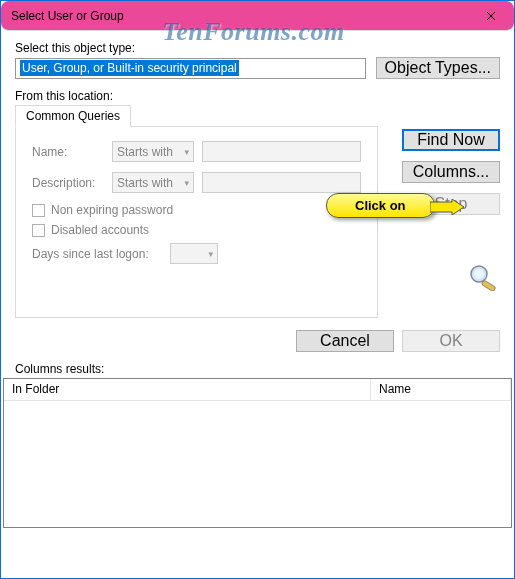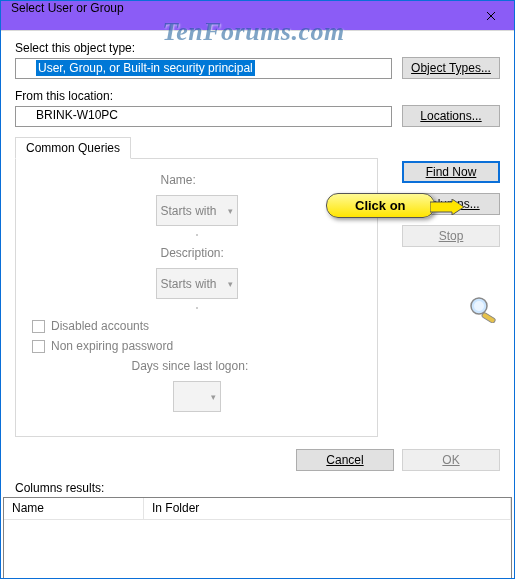--- a/index.html
+++ b/index.html
@@ -9,27 +9,28 @@
     font-size: 12px;
     background: #fff;
     width: 515px;
     height: 579px;
     border: 1px solid #0a6fd8;
     position: relative;
     color: #000;
   }
   .titlebar {
     height: 30px;
-    background: #8b5cf6;
+    background: #ec4899;
     border-bottom: 1px solid #d9d9d9;
     display: flex;
-    align-items: flex-start;
+    align-items: center;
     padding-left: 10px;
     position: relative;
     color: #000;
+    border-radius: 8px;
   }
   .titlebar .title { flex: 1; }
   .close-btn {
     width: 46px;
     height: 30px;
     display: flex;
     align-items: center;
     justify-content: center;
     color: #000;
     font-size: 14px;
@@ -37,45 +38,44 @@
   .content {
     padding: 10px 14px 0 14px;
   }
   .label-block {
     margin-bottom: 2px;
   }
   .text-input {
     height: 21px;
     border: 1px solid #969696;
     background: #fff;
-    padding: 1px 20px;
+    padding: 1px 4px;
     font-family: inherit;
     font-size: 12px;
     width: 100%;
   }
   .text-input.selected {
     background: #fff;
   }
   .selected-text {
     background: #0078d7;
     color: #fff;
     padding: 1px 2px;
     display: inline-block;
   }
   .btn {
     height: 22px;
     min-width: 98px;
     border: 1px solid #adadad;
     background: #e1e1e1;
     font-family: inherit;
-    font-size: 12px;
+    font-size: 16px;
     padding: 0 8px;
     text-align: center;
     line-height: 20px;
-    text-decoration: underline;
   }
   .btn.highlight {
     border: 2px solid #0a6fd8;
     line-height: 18px;
   }
   .btn:disabled, .btn.disabled {
     color: #838383;
     background: #efefef;
     border-color: #d2d2d2;
   }
@@ -122,25 +122,24 @@
     min-height: 192px;
     position: relative;
     z-index: 1;
   }
   .tab-panel .qrow {
     display: flex;
     align-items: center;
     gap: 8px;
     margin-bottom: 10px;
     color: #838383;
-    flex-direction: column;
   }
   .tab-panel .qlabel { width: 72px; }
   .combo {
-    height: 31px;
+    height: 21px;
     border: 1px solid #cdcdcd;
     background: #f3f3f3;
     color: #838383;
     display: inline-flex;
     align-items: center;
     padding: 0 4px;
     min-width: 82px;
     justify-content: space-between;
     gap: 6px;
   }
@@ -266,26 +265,20 @@
   <div class="input-btn-row">
     <div class="text-input-wrap">
       <div class="text-input selected">
         <span class="selected-text">User, Group, or Built-in security principal</span>
       </div>
     </div>
     <button class="btn">Object Types...</button>
   </div>
 
   <div class="label-block">From this location:</div>
-  <div class="input-btn-row">
-    <div class="text-input-wrap">
-      <div class="text-input">BRINK-W10PC</div>
-    </div>
-    <button class="btn">Locations...</button>
-  </div>
 
   <div class="tab-area">
     <div class="tab-panel-col">
       <div class="tabset">
         <div class="tab-label">Common Queries</div>
         <div class="tab-panel">
 
           <div class="qrow">
             <span class="qlabel">Name:</span>
             <div class="combo">
@@ -299,25 +292,25 @@
             <span class="qlabel">Description:</span>
             <div class="combo">
               <span>Starts with</span>
               <span class="combo-chev">▾</span>
             </div>
             <div class="qinput"></div>
           </div>
 
           <div class="chk">
             <span class="chkbox"></span>
-            <span>Disabled accounts</span>
+            <span>Non expiring password</span>
           </div>
           <div class="chk">
             <span class="chkbox"></span>
-            <span>Non expiring password</span>
+            <span>Disabled accounts</span>
           </div>
 
           <div class="qrow" style="">
             <span style="width:130px;">Days since last logon:</span>
             <div class="combo small">
               <span></span>
               <span class="combo-chev">▾</span>
             </div>
           </div>
 
@@ -339,22 +332,22 @@
   <div class="bottom-btns">
     <button class="btn">Cancel</button>
     <button class="btn disabled">OK</button>
   </div>
 
 </div>
 
 <div class="results-label">Columns results:</div>
 <div class="results-list">
   <div class="results-header">
+    <div class="col-header col-folder">In Folder</div>
     <div class="col-header col-name">Name</div>
-    <div class="col-header col-folder">In Folder</div>
   </div>
 </div>
 
 <div class="callout">
   <div class="callout-bubble">
     <span>Click on</span>
     <svg class="callout-tail" width="34" height="16" viewBox="0 0 34 16">
       <path d="M0 3 L22 3 L22 0 L34 8 L22 16 L22 13 L0 13 Z" fill="#ffe500" stroke="#555" stroke-width="1"></path>
     </svg>
   </div>

